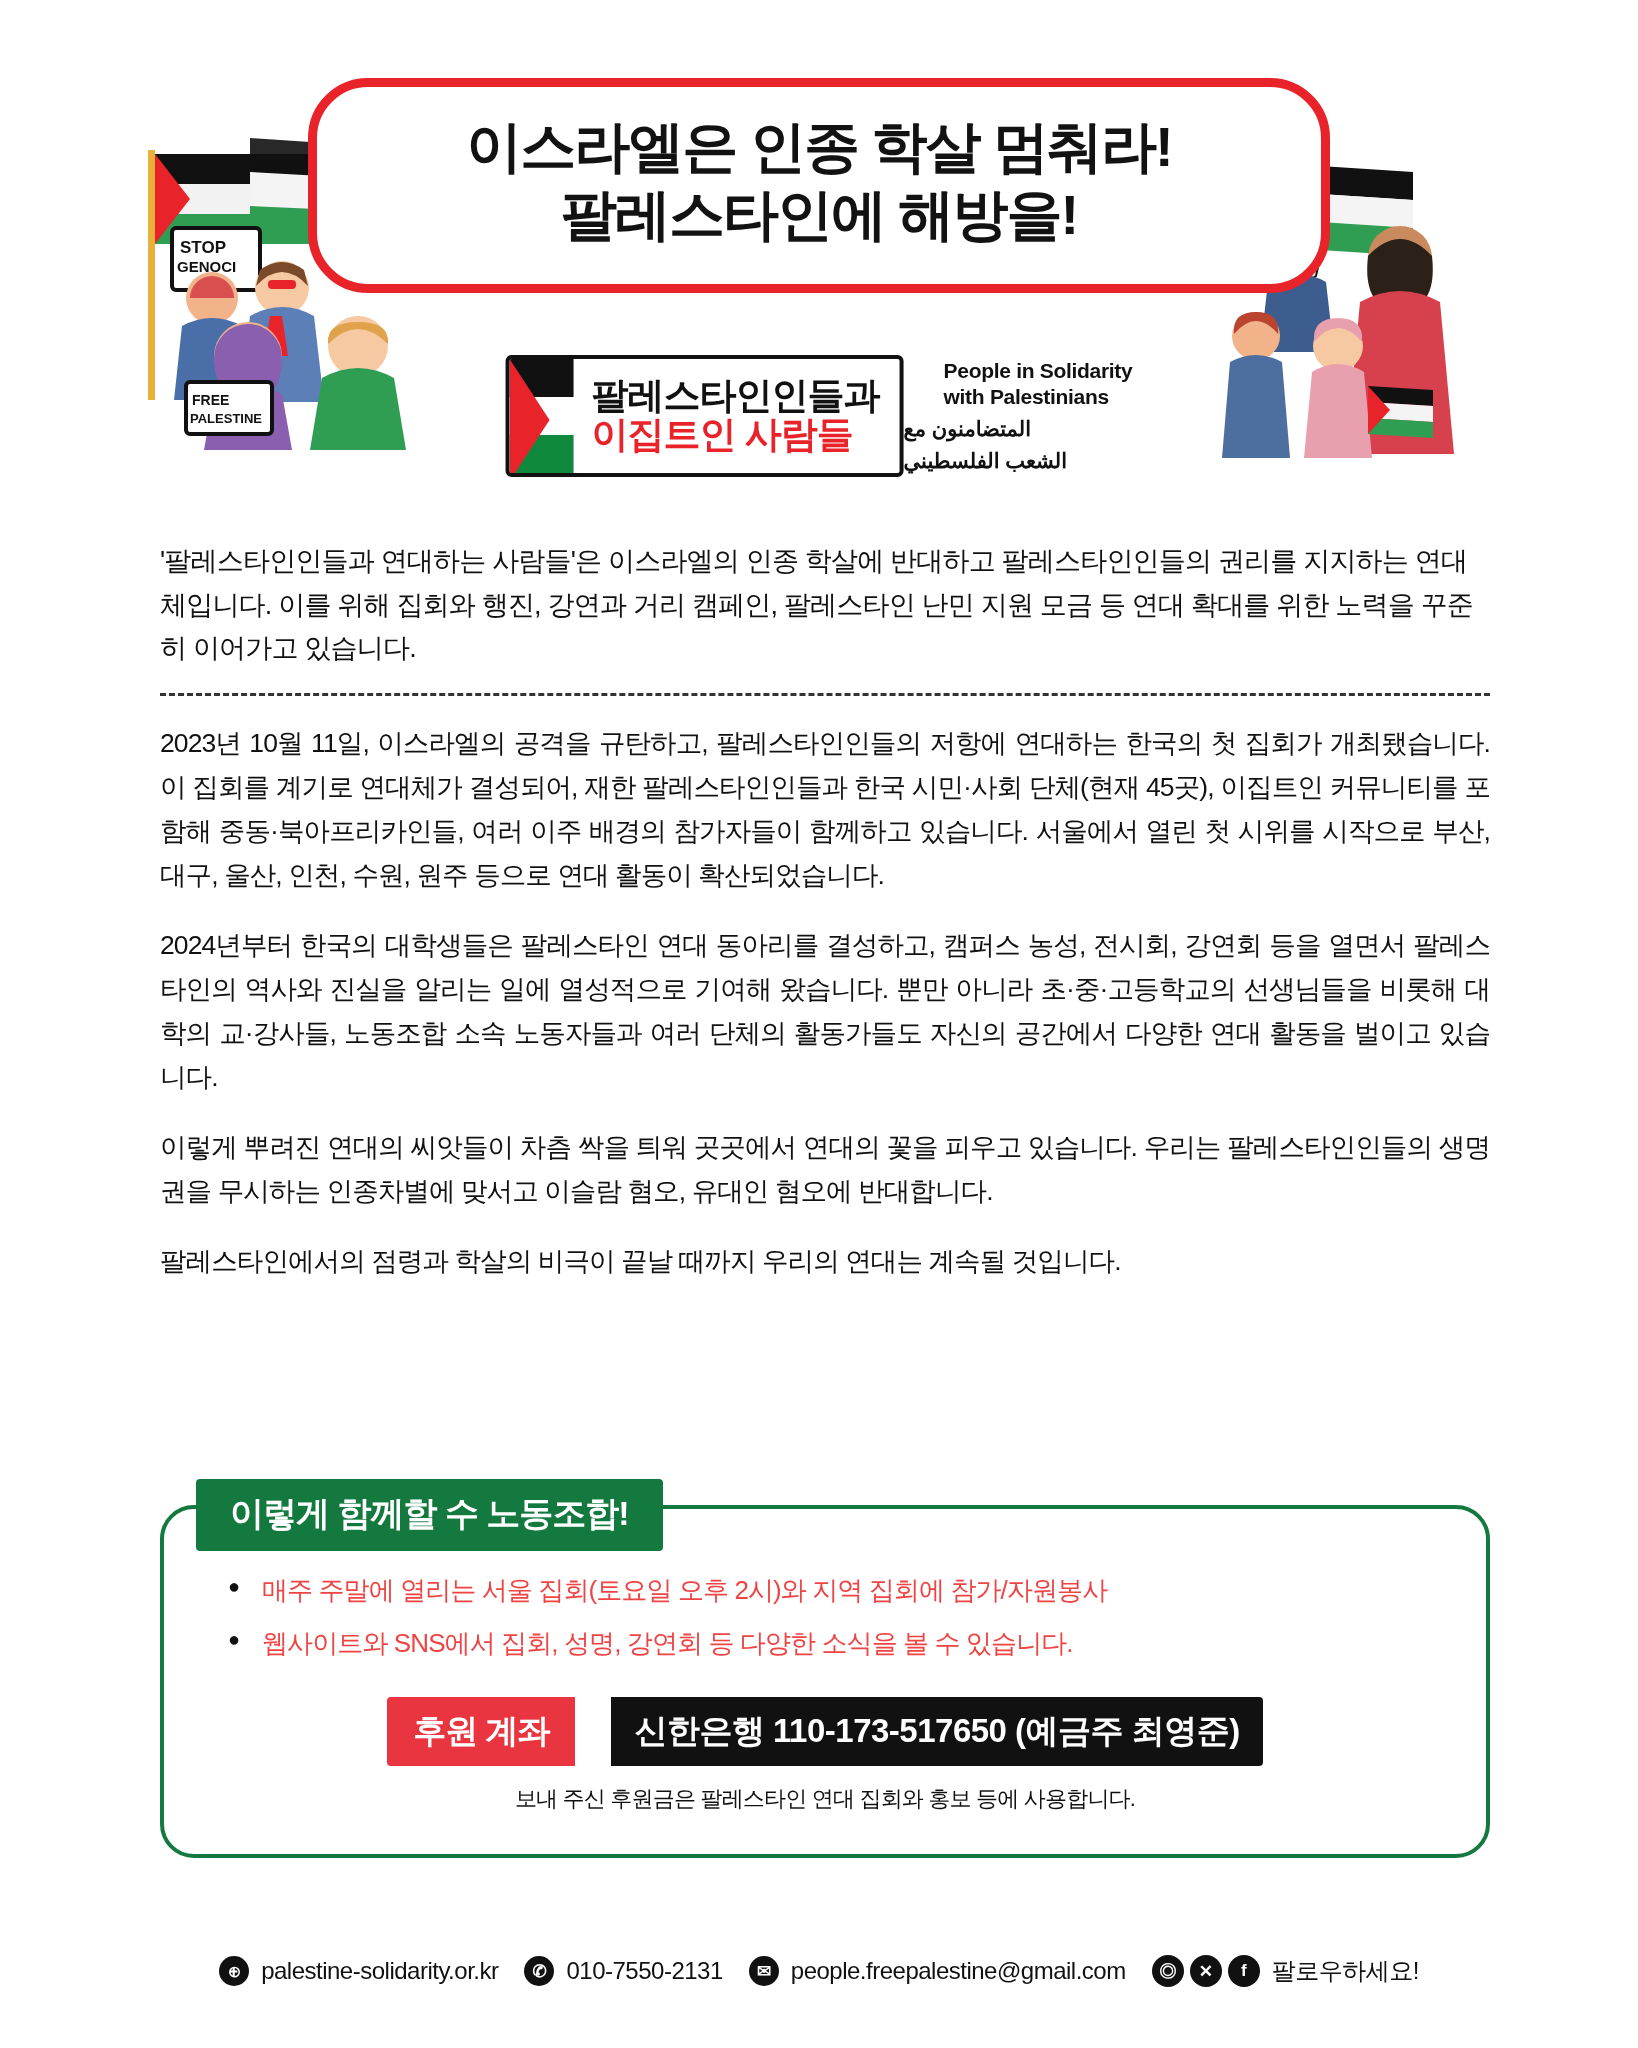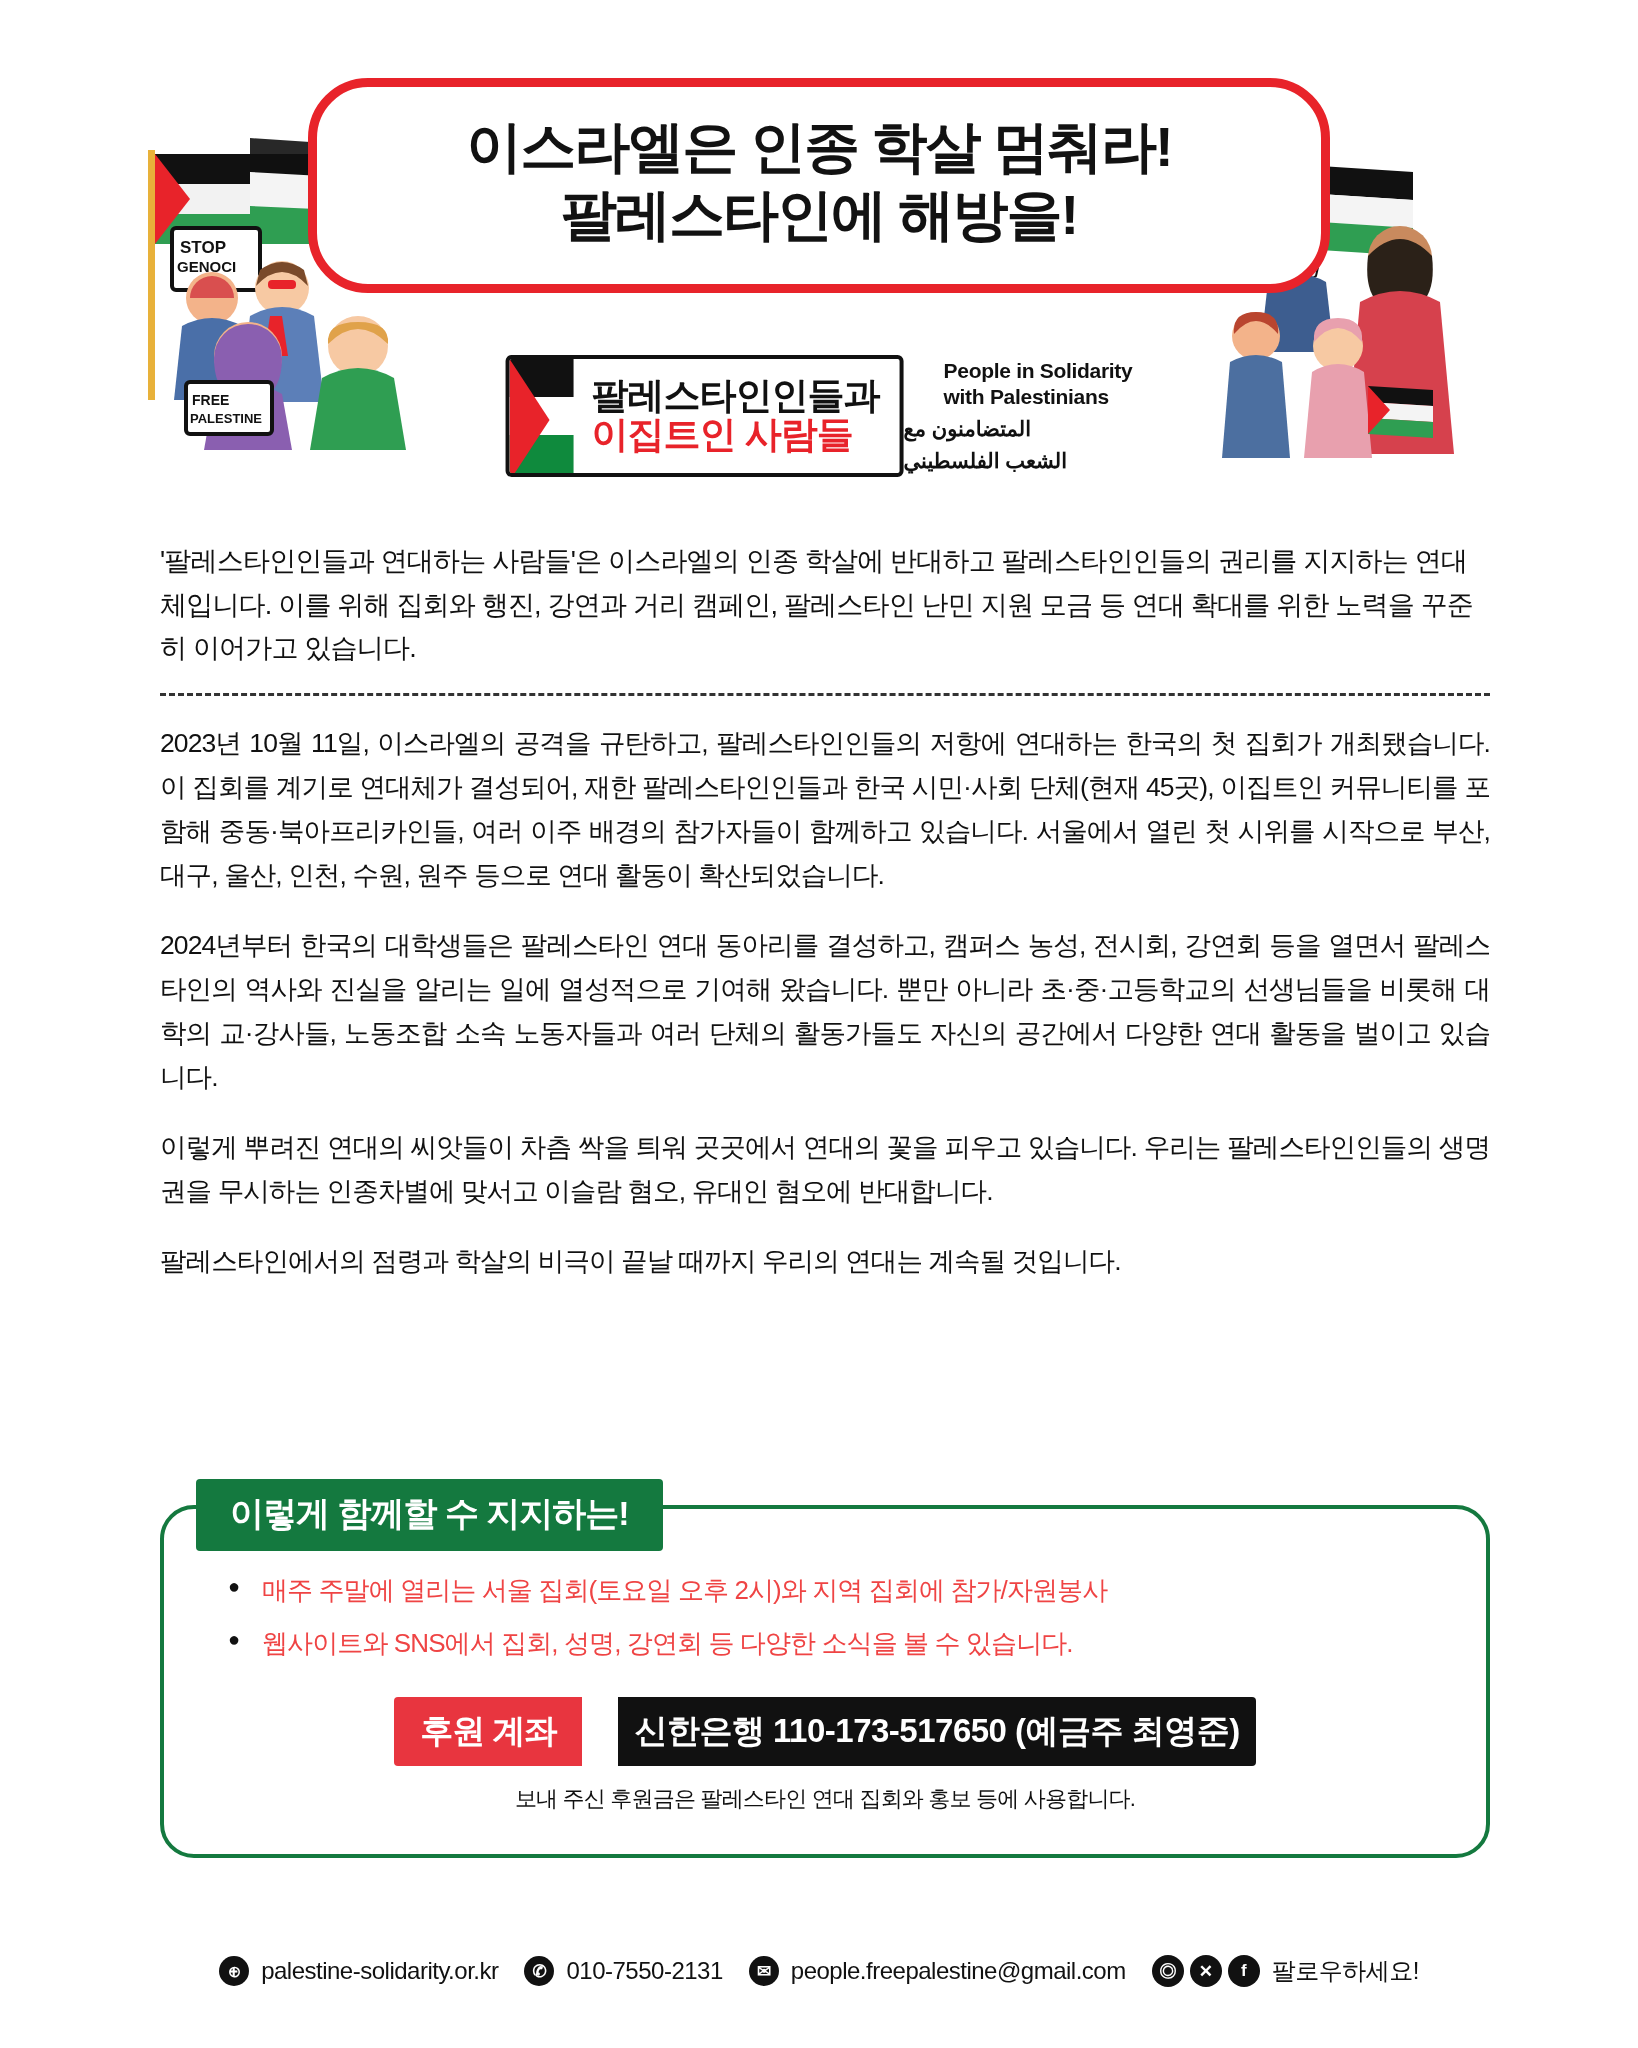--- a/index.html
+++ b/index.html
@@ -214,21 +214,21 @@
     display: flex;
     align-items: center;
     border-radius: 4px 0 0 4px;
   }
   .account-number {
     background: #111111;
     color: #ffffff;
     font-size: 33px;
     font-weight: bold;
     letter-spacing: -0.5px;
-    padding: 12px 16px;
+    padding: 12px 23px;
     display: flex;
     align-items: center;
     border-radius: 0 4px 4px 0;
     margin-left: 36px;
   }
   .account-note {
     text-align: center;
     font-size: 22px;
     letter-spacing: -0.8px;
     color: #111;
@@ -366,21 +366,21 @@
 <div class="content">
   <p class="lead">'팔레스타인인들과 연대하는 사람들'은 이스라엘의 인종 학살에 반대하고 팔레스타인인들의 권리를 지지하는 연대체입니다. 이를 위해 집회와 행진, 강연과 거리 캠페인, 팔레스타인 난민 지원 모금 등 연대 확대를 위한 노력을 꾸준히 이어가고 있습니다.</p>
   <hr class="divider">
   <p class="para">2023년 10월 11일, 이스라엘의 공격을 규탄하고, 팔레스타인인들의 저항에 연대하는 한국의 첫 집회가 개최됐습니다. 이 집회를 계기로 연대체가 결성되어, 재한 팔레스타인인들과 한국 시민·사회 단체(현재 45곳), 이집트인 커뮤니티를 포함해 중동·북아프리카인들, 여러 이주 배경의 참가자들이 함께하고 있습니다. 서울에서 열린 첫 시위를 시작으로 부산, 대구, 울산, 인천, 수원, 원주 등으로 연대 활동이 확산되었습니다.</p>
   <p class="para">2024년부터 한국의 대학생들은 팔레스타인 연대 동아리를 결성하고, 캠퍼스 농성, 전시회, 강연회 등을 열면서 팔레스타인의 역사와 진실을 알리는 일에 열성적으로 기여해 왔습니다. 뿐만 아니라 초·중·고등학교의 선생님들을 비롯해 대학의 교·강사들, 노동조합 소속 노동자들과 여러 단체의 활동가들도 자신의 공간에서 다양한 연대 활동을 벌이고 있습니다.</p>
   <p class="para">이렇게 뿌려진 연대의 씨앗들이 차츰 싹을 틔워 곳곳에서 연대의 꽃을 피우고 있습니다. 우리는 팔레스타인인들의 생명권을 무시하는 인종차별에 맞서고 이슬람 혐오, 유대인 혐오에 반대합니다.</p>
   <p class="para">팔레스타인에서의 점령과 학살의 비극이 끝날 때까지 우리의 연대는 계속될 것입니다.</p>
 </div>
 
 <div class="cta">
-  <div class="cta-title">이렇게 함께할 수 지지하는!</div>
+  <div class="cta-title">이렇게 함께할 수 노동조합!</div>
   <ul class="bullets">
     <li>매주 주말에 열리는 서울 집회(토요일 오후 2시)와 지역 집회에 참가/자원봉사</li>
     <li>웹사이트와 SNS에서 집회, 성명, 강연회 등 다양한 소식을 볼 수 있습니다.</li>
   </ul>
   <div class="account-row">
     <div class="account-label">후원 계좌</div>
     <div class="account-number">신한은행 110-173-517650 (예금주 최영준)</div>
   </div>
   <div class="account-note">보내 주신 후원금은 팔레스타인 연대 집회와 홍보 등에 사용합니다.</div>
 </div>

